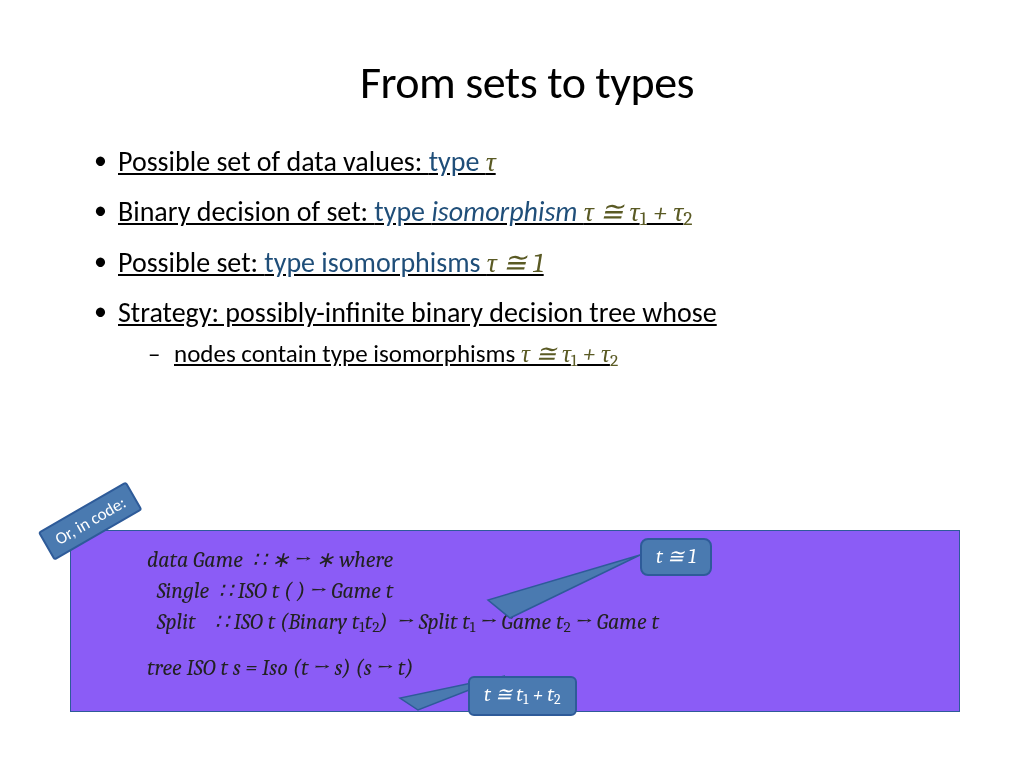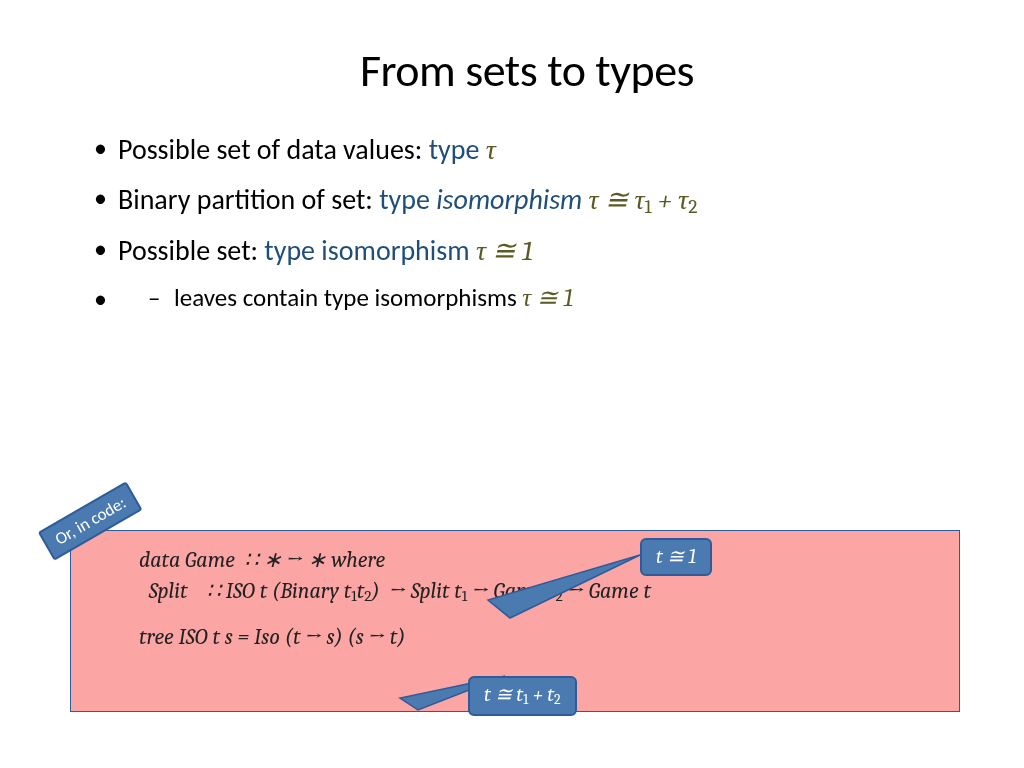--- a/index.html
+++ b/index.html
@@ -13,34 +13,35 @@
     position: relative;
     overflow: hidden;
   }
   .slide {
     padding: 30px 60px 20px 90px;
   }
   .title {
     text-align: center;
     font-size: 46px;
     font-weight: 400;
-    margin: 12px 0 30px 0;
+    margin: 24px 0 30px 0;
     letter-spacing: -0.5px;
   }
   ul.main {
     list-style: none;
     padding: 0;
     margin: 0;
   }
   ul.main > li {
     position: relative;
     padding-left: 28px;
     font-size: 28px;
     line-height: 1.55;
     margin-bottom: 6px;
+    text-decoration: underline;
   }
   ul.main > li::before {
     content: "•";
     position: absolute;
     left: 4px;
     top: 0;
     font-size: 26px;
   }
   ul.sub {
     list-style: none;
@@ -65,21 +66,22 @@
   .ital { font-style: italic; }
   .sub-n { font-size: 0.7em; vertical-align: -0.2em; font-style: normal; }
 
   .codebox {
     position: absolute;
     left: 70px;
     top: 530px;
     width: 890px;
     height: 182px;
     border: 1.5px solid #2e5b99;
-    background: #fca5a5;
+    background: #8b5cf6;
+    padding-left: 8px;
   }
   .code {
     font-family: "Cambria Math", Cambria, serif;
     font-style: italic;
     font-size: 22px;
     color: #222;
     padding: 14px 0 0 68px;
     line-height: 1.42;
   }
   .code .row { white-space: pre; }
@@ -123,47 +125,49 @@
 <body>
 
 <div class="slide">
   <h1 class="title">From sets to types</h1>
 
   <ul class="main">
     <li>
       <span>Possible set of data values: </span><span class="blue">type </span><span class="olive">τ</span>
     </li>
     <li>
-      <span>Binary partition of set: </span><span class="blue">type </span><span class="blue ital">isomorphism </span><span class="olive"><span>τ ≅ τ</span><span class="sub-n">1</span><span> + τ</span><span class="sub-n">2</span></span>
+      <span>Binary decision of set: </span><span class="blue">type </span><span class="blue ital">isomorphism </span><span class="olive"><span>τ ≅ τ</span><span class="sub-n">1</span><span> + τ</span><span class="sub-n">2</span></span>
     </li>
     <li>
-      <span>Possible set: </span><span class="blue">type isomorphism </span><span class="olive">τ ≅ 1</span>
+      <span>Possible set: </span><span class="blue">type isomorphisms </span><span class="olive">τ ≅ 1</span>
     </li>
     <li>
+      <span>Strategy: possibly-infinite binary decision tree whose</span>
       <ul class="sub">
         <li>
-          <span>leaves contain type isomorphisms </span><span class="olive">τ ≅ 1</span>
+          <span>nodes contain type isomorphisms </span><span class="olive"><span>τ ≅ τ</span><span class="sub-n">1</span><span> + τ</span><span class="sub-n">2</span></span>
         </li>
       </ul>
     </li>
   </ul>
 </div>
 
 <div class="codebox">
   <div class="code">
     <div class="row">data Game  ∷ ∗ → ∗ where</div>
+    <div class="row">  Single  ∷ ISO t ( ) → Game t</div>
     <div class="row"><span>  Split    ∷ ISO t (Binary t</span><span class="sub-n">1</span><span>t</span><span class="sub-n">2</span><span>)  → Split t</span><span class="sub-n">1</span><span> → Game t</span><span class="sub-n">2</span><span> → Game t</span></div>
     <div class="row" style="height:14px"></div>
     <div class="row">tree ISO t s = Iso (t → s) (s → t)</div>
   </div>
 </div>
 
 <div class="tag-rot">Or, in code:</div>
 
-<div class="callout" style="left:640px; top:538px;">
+<div class="callout" style="left:640px; top:538px;border-radius:8px;">
   <span>t ≅ 1</span>
 </div>
 
 <div class="callout" style="left:468px; top:676px;text-align:center;">
   <span>t ≅ t</span><span class="sub-n">1</span><span> + t</span><span class="sub-n">2</span>
 </div>
 
 <svg class="arrows">
   <polygon points="640,555 488,600 510,618" fill="#4a7ab0" stroke="#2e5b99" stroke-width="1.5"></polygon>
   <polygon points="505,676 400,698 418,710" fill="#4a7ab0" stroke="#2e5b99" stroke-width="1.5"></polygon>

